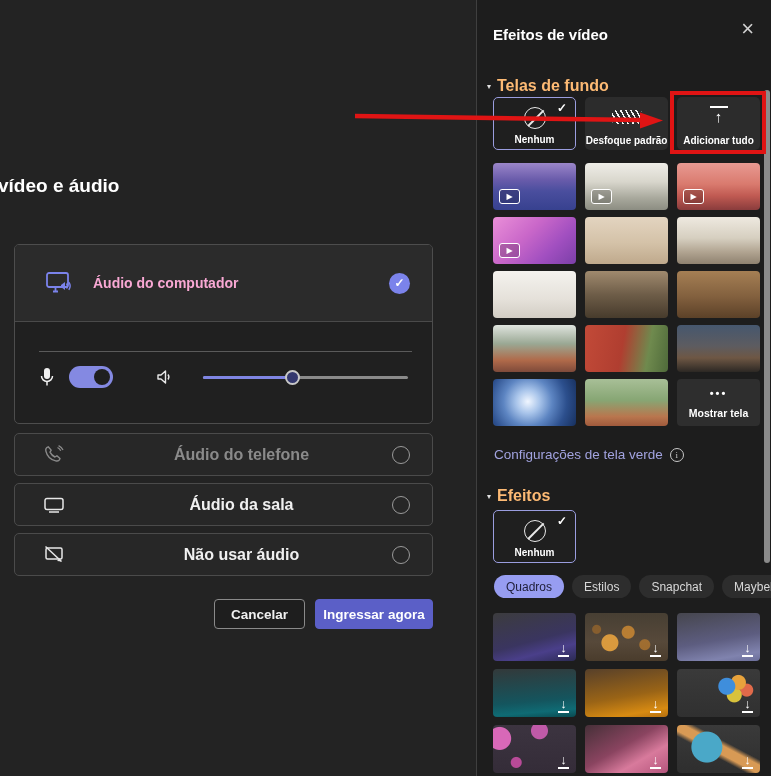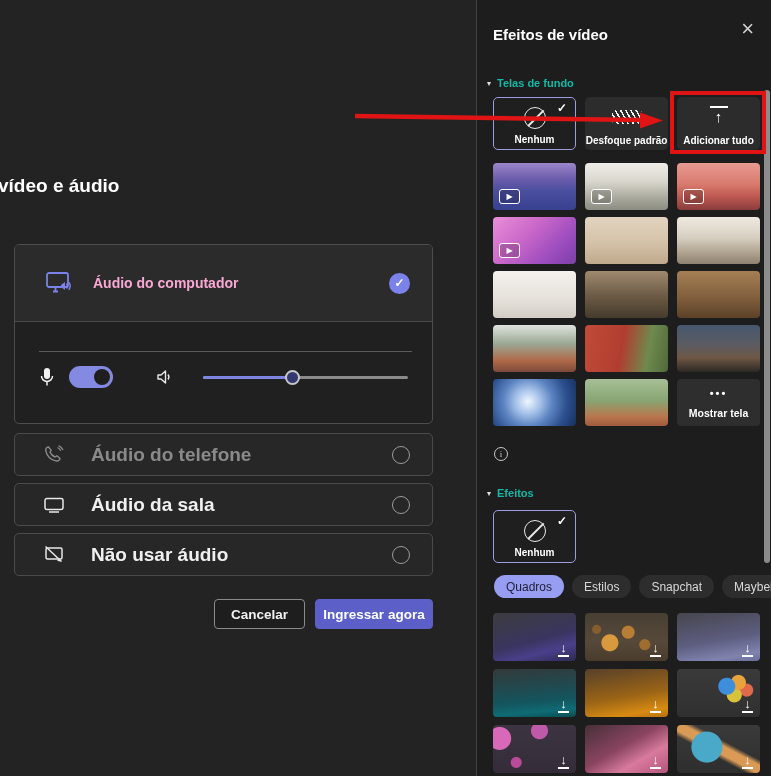--- a/index.html
+++ b/index.html
@@ -27,37 +27,37 @@
   .toggle .knob { position:absolute; top:3px; right:3px; width:16px; height:16px; border-radius:50%; background:#1f1f1f; }
   .speaker-wrap { margin-left:42px; }
   .slider { position:relative; flex:1; height:16px; margin-left:30px; margin-right:4px; cursor:pointer; }
   .slider .track { position:absolute; left:0; right:0; top:7px; height:3px; border-radius:2px; background:#8a8a8a; }
   .slider .fill { position:absolute; left:0; top:7px; height:3px; border-radius:2px; background:#7f85e3; }
   .slider .thumb { position:absolute; top:1px; width:15px; height:15px; margin-left:-8px; border-radius:50%;
     background:#34386e; border:2px solid #c8c8c8; }
 
   .option-card { position:absolute; left:14px; width:419px; height:43px; background:#272727;
     border:1px solid #4b4b4b; border-radius:5px; display:flex; align-items:center; padding:0 22px 0 28px; cursor:pointer; }
-  .option-card .label { flex:1; margin-left:26px; font-size:19px; font-weight:700; color:#f0f0f0; }
+  .option-card .label { flex:1; margin-left:26px; font-size:16px; font-weight:700; color:#f0f0f0;text-align:center; }
   .option-card .label.muted { color:#8a8a8a; }
   .radio { width:18px; height:18px; border-radius:50%; border:1.5px solid #9a9a9a; background:transparent; }
 
   .btn-row { position:absolute; left:0; top:599px; width:433px; display:flex; justify-content:flex-end; gap:10px; }
   .btn { height:30px; border-radius:4px; font-size:13.5px; font-weight:700; display:flex; align-items:center; justify-content:center; cursor:pointer; }
   .btn-cancel { width:91px; background:#1e1e1e; border:1px solid #8a8a8a; color:#f0f0f0; }
   .btn-join { width:118px; background:#5b5fc7; border:1px solid #5b5fc7; color:#ffffff; }
 
   
   .divider-v { position:absolute; left:476px; top:0; width:1px; height:776px; background:#3f3f3f; }
   .panel { position:absolute; left:477px; top:0; width:294px; height:776px; background:#1d1d1d; }
   .panel-title { position:absolute; left:16px; top:26px; font-size:15px; font-weight:700; color:#ffffff; }
   .close-x { position:absolute; right:17px; top:18px; font-size:22px; color:#d0d0d0; line-height:1; cursor:pointer; font-weight:400; }
   .section-head { position:absolute; left:10px; display:flex; align-items:center; gap:6px; cursor:pointer; }
   .section-head .tri { font-size:8px; color:#e0e0e0; }
-  .section-head .txt { font-size:11px; font-weight:600; color:#14b8a6; }
+  .section-head .txt { font-size:16px; font-weight:600; color:#fdba74; }
 
   .tiles-row { position:absolute; left:16px; top:97px; display:grid; grid-template-columns:repeat(3,83px); gap:9px; }
   .tile { position:relative; height:53px; border-radius:5px; background:#2c2c2c; cursor:pointer; }
   .tile.selected { background:#1f1f1f; border:1.6px solid #9a9ddf; }
   .tile .tick { position:absolute; top:3px; right:8px; color:#fff; font-size:12px; font-weight:700; }
   .tile .tlabel { position:absolute; bottom:4px; left:0; right:0; text-align:center; font-size:10px; font-weight:700; color:#fff; white-space:nowrap; }
   .slash-circle { position:absolute; top:9px; left:50%; margin-left:-11px; width:22px; height:22px; border:1.5px solid #e8e8e8; border-radius:50%; }
   .slash-circle::after { content:""; position:absolute; left:50%; top:-1px; bottom:-1px; width:1.5px; background:#e8e8e8; transform:rotate(45deg); }
   .blur-glyph { position:absolute; top:13px; left:50%; margin-left:-15px; width:30px; height:14px; border-radius:4px;
     background:repeating-linear-gradient(60deg, rgba(255,255,255,.95) 0 1.5px, transparent 1.5px 4.5px); }
@@ -250,20 +250,21 @@
         <div class="thumb" style="background: linear-gradient(rgb(70, 87, 110), rgb(93, 92, 96) 45%, rgb(110, 87, 68) 70%, rgb(44, 40, 36));"></div>
         <div class="thumb" style="background: radial-gradient(circle at 42% 48%, rgb(240, 246, 255), rgb(168, 196, 234) 22%, rgb(93, 133, 194) 45%, rgb(44, 79, 141) 72%, rgb(23, 48, 94));"></div>
         <div class="thumb" style="background: linear-gradient(rgb(168, 191, 151), rgb(135, 166, 116) 45%, rgb(185, 118, 78) 80%, rgb(160, 90, 60));"></div>
         <div class="show-all-tile">
           <span class="dots">•••</span>
           <span class="sal">Mostrar tela</span>
         </div>
       </div>
 
     <div class="green-link-row">
+      <span class="green-link">Configurações de tela verde</span>
       <span class="info-icon">i</span>
     </div>
 
     <div class="section-head" style="top:487px">
       <span class="tri">▾</span>
       <span class="txt">Efeitos</span>
     </div>
 
     <div class="filter-none">
       <div class="tile selected">

